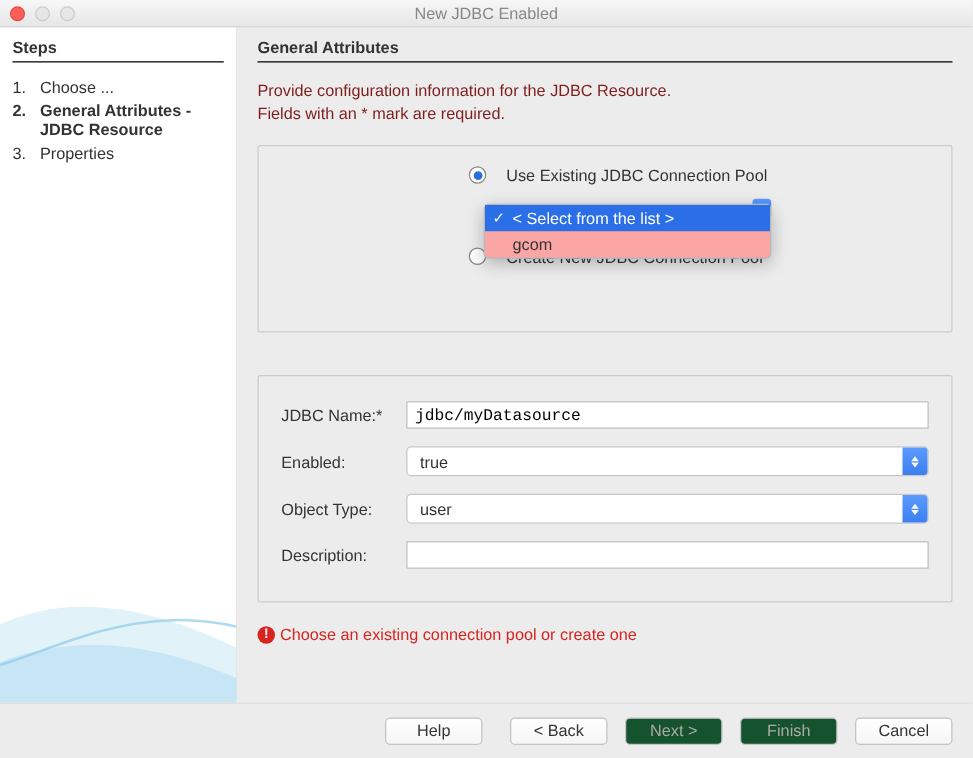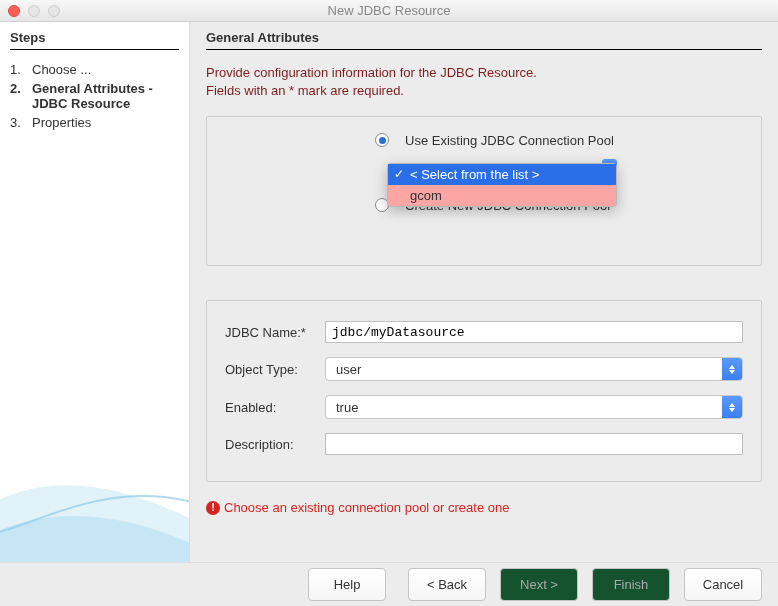--- a/index.html
+++ b/index.html
@@ -255,21 +255,21 @@
     background: #ececec;
     display: flex;
     align-items: center;
     justify-content: flex-end;
     gap: 14px;
     padding: 0 16px;
     border-top: 1px solid #ddd;
   }
   .btn {
     min-width: 78px;
-    height: 33px;
+    height: 22px;
     border: 1px solid #c4c4c4;
     border-radius: 4px;
     background: linear-gradient(#fff,#f5f5f5);
     font-size: 13px;
     color: #333;
     display: inline-flex;
     align-items: center;
     justify-content: center;
     padding: 0 12px;
   }
@@ -281,21 +281,21 @@
 </style>
 </head>
 <body>
 
 <div class="titlebar">
   <div class="traffic-lights">
     <div class="tl red"></div>
     <div class="tl yellow"></div>
     <div class="tl green"></div>
   </div>
-  <div class="titlebar-title">New JDBC Resource</div>
+  <div class="titlebar-title">New JDBC Enabled</div>
 </div>
 
 <div class="main">
   <div class="sidebar">
     <svg class="sidebar-bg" viewBox="0 0 340 200">
       <path d="M0 140 C 80 60, 180 60, 340 170 L340 200 L0 200 Z" fill="#d6ecf7" opacity="0.7"></path>
       <path d="M0 160 C 100 90, 200 100, 340 190 L340 200 L0 200 Z" fill="#b6def2" opacity="0.6"></path>
       <path d="M0 120 C 60 180, 160 20, 340 140" stroke="#8fcbe8" stroke-width="2" fill="none" opacity="0.7"></path>
     </svg>
     <div class="steps-heading">Steps</div>
@@ -339,30 +339,30 @@
         <div class="dropdown-item">gcom</div>
       </div>
     </div>
 
     <div class="panel fields">
       <div class="field-row">
         <div class="field-label">JDBC Name:*</div>
         <input class="text-input" value="jdbc/myDatasource" style="">
       </div>
       <div class="field-row">
+        <div class="field-label">Enabled:</div>
+        <div class="select-wrap">
+          <div class="select">true</div>
+          <div class="select-arrows"></div>
+        </div>
+      </div>
+      <div class="field-row">
         <div class="field-label">Object Type:</div>
         <div class="select-wrap">
           <div class="select">user</div>
-          <div class="select-arrows"></div>
-        </div>
-      </div>
-      <div class="field-row">
-        <div class="field-label">Enabled:</div>
-        <div class="select-wrap">
-          <div class="select">true</div>
           <div class="select-arrows"></div>
         </div>
       </div>
       <div class="field-row" style="margin-bottom:0">
         <div class="field-label">Description:</div>
         <input class="text-input" value="" style="">
       </div>
     </div>
 
     <div class="error-row">

